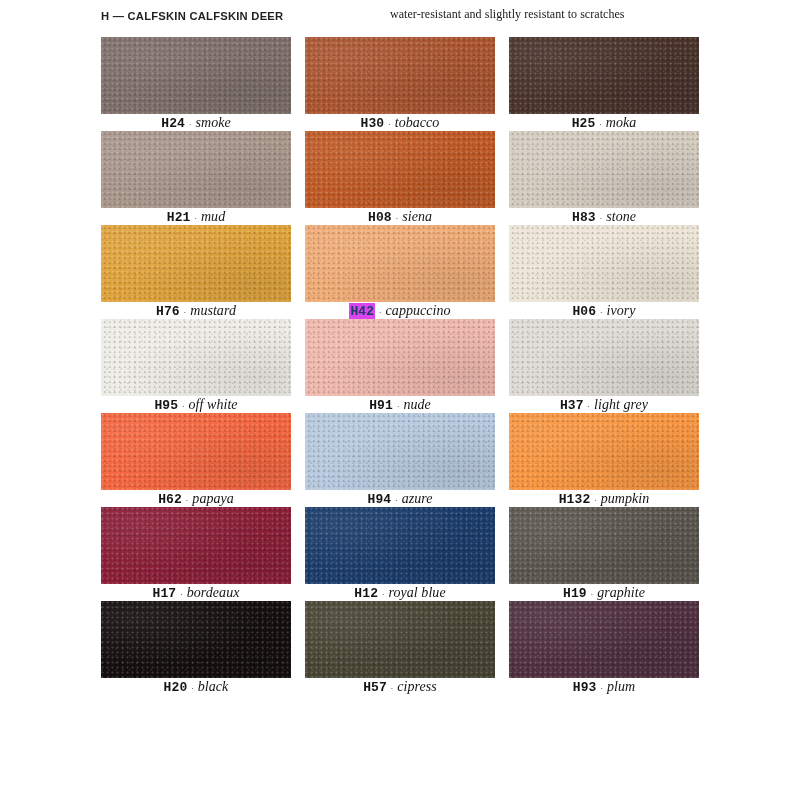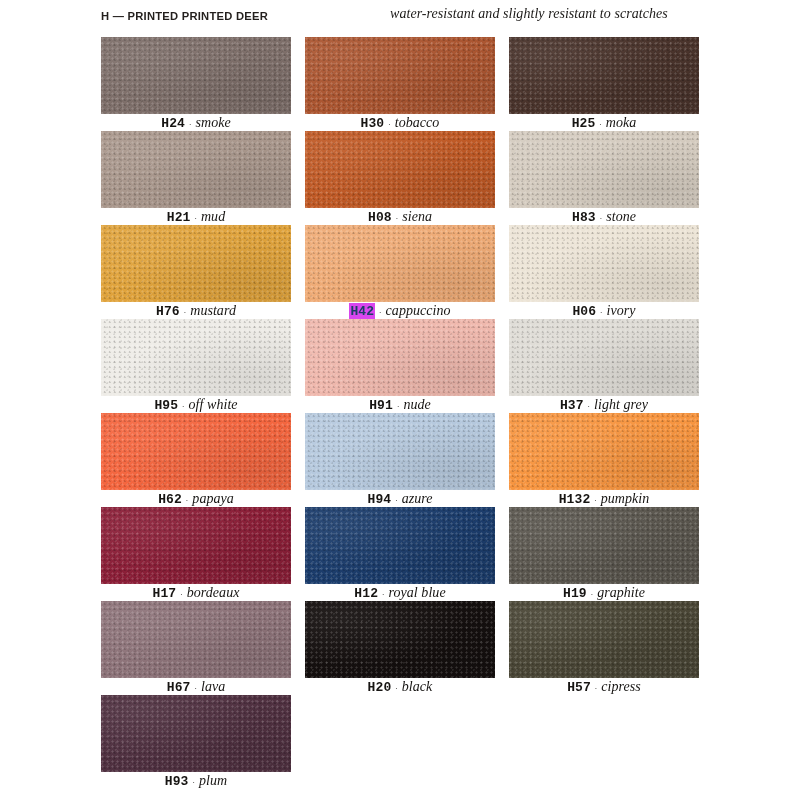--- a/index.html
+++ b/index.html
@@ -49,22 +49,21 @@
   .spec-line {
     font-family: "Liberation Serif", serif;
     font-size: 8.7px;
     color: #1c1a18;
     line-height: 10.5px;
     white-space: nowrap;
     letter-spacing: 0.1px;
   }
   .spec-sub {
     font-family: "Liberation Serif", serif;
-    font-style: italic;
-    font-size: 14px;
+    font-size: 12px;
     color: #1c1a18;
     line-height: 10.5px;
     letter-spacing: 0.05px;
   }
 
   
   .grid {
     display: grid;
     grid-template-columns: repeat(3, 190px);
     column-gap: 14px;
@@ -130,21 +129,21 @@
     color: #171513;
     letter-spacing: 0.05px;
   }
 </style>
 </head>
 <body>
 
 <div class="page">
 
   <div class="header">
-    <div class="family-title">H — PRINTED PRINTED DEER</div>
+    <div class="family-title">H — CALFSKIN CALFSKIN DEER</div>
     <div class="spec-block">
       <div class="spec-sub">water-resistant and slightly resistant to scratches</div>
     </div>
   </div>
 
   <div class="grid" id="swatch-grid">
       <div class="cell">
         <div class="swatch" style="background-color: rgb(126, 111, 106);"></div>
         <div class="label"><span class="code">H24</span><span class="sep"> · </span><span class="name">smoke</span></div>
       </div>
@@ -210,24 +209,20 @@
       </div>
       <div class="cell">
         <div class="swatch" style="background-color: rgb(28, 61, 108);"></div>
         <div class="label"><span class="code">H12</span><span class="sep"> · </span><span class="name">royal blue</span></div>
       </div>
       <div class="cell">
         <div class="swatch" style="background-color: rgb(91, 87, 79);"></div>
         <div class="label"><span class="code">H19</span><span class="sep"> · </span><span class="name">graphite</span></div>
       </div>
       <div class="cell">
-        <div class="swatch" style="background-color: rgb(141, 115, 121);"></div>
-        <div class="label"><span class="code">H67</span><span class="sep"> · </span><span class="name">lava</span></div>
-      </div>
-      <div class="cell">
         <div class="swatch" style="background-color: rgb(21, 16, 15);"></div>
         <div class="label"><span class="code">H20</span><span class="sep"> · </span><span class="name">black</span></div>
       </div>
       <div class="cell">
         <div class="swatch" style="background-color: rgb(74, 70, 54);"></div>
         <div class="label"><span class="code">H57</span><span class="sep"> · </span><span class="name">cipress</span></div>
       </div>
       <div class="cell">
         <div class="swatch" style="background-color: rgb(80, 49, 65);"></div>
         <div class="label"><span class="code">H93</span><span class="sep"> · </span><span class="name">plum</span></div>

